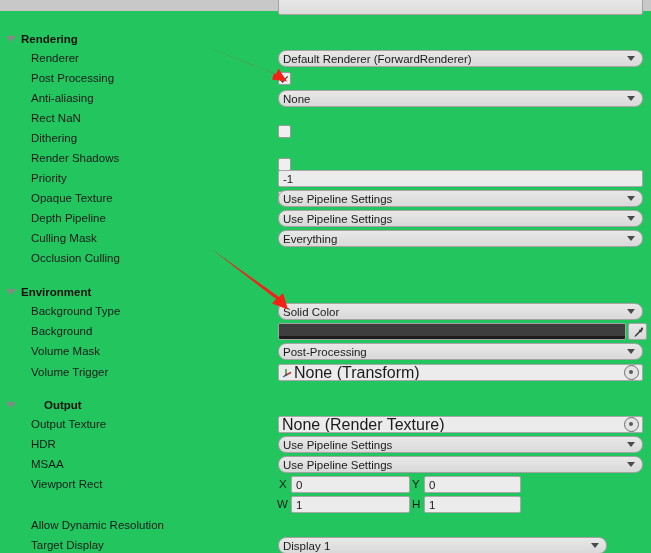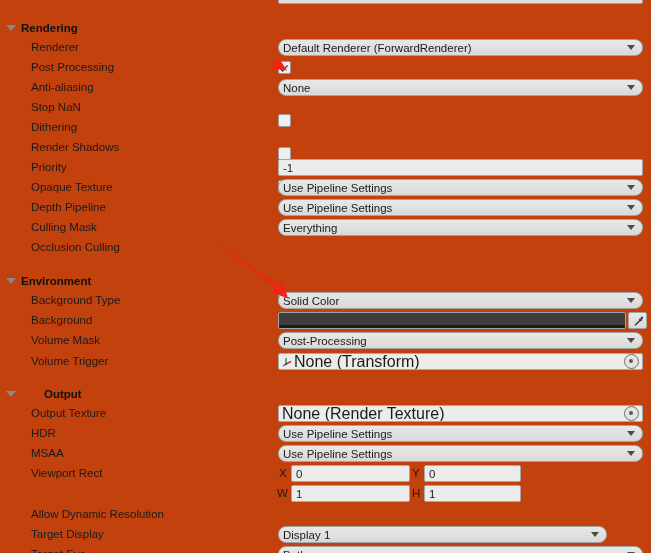--- a/index.html
+++ b/index.html
@@ -14,21 +14,22 @@
     font-family: "Liberation Sans", sans-serif;
     font-size: 11.5px;
     color: #1c1c1c;
     position: relative;
     -webkit-font-smoothing: antialiased;
   }
 
   #inspector {
     position: absolute;
     inset: 0;
-    background: #c2410c;
+    background: #22c55e;
+    margin-top: 11px;
   }
 
   
   .top-cut {
     position: absolute;
     left: 278px;
     top: -14px;
     width: 365px;
     height: 18px;
     background: linear-gradient(#e9e9e9, #dcdcdc);
@@ -229,21 +230,21 @@
 
   <div class="row-label" style="top:59px;">Post Processing</div>
   <div class="ctl checkbox checked" style="left:278px; top:61px;"></div>
 
   <div class="row-label" style="top:79px;">Anti-aliasing</div>
   <div class="ctl dropdown" style="left:278px; top:79px; width:365px;">
     <span class="dd-text">None</span>
     <span class="dd-arrow"></span>
   </div>
 
-  <div class="row-label" style="top:99px;">Stop NaN</div>
+  <div class="row-label" style="top:99px;">Rect NaN</div>
   <div class="ctl checkbox" style="left:278px; top:101px;"></div>
 
   <div class="row-label" style="top:119px;">Dithering</div>
   <div class="ctl checkbox" style="left:278px; top:121px;"></div>
 
   <div class="row-label" style="top:139px;">Render Shadows</div>
   <div class="ctl checkbox checked" style="left:278px; top:141px;"></div>
 
   <div class="row-label" style="top:159px;">Priority</div>
   <div class="ctl textfield" style="left:278px; top:159px; width:365px;">

